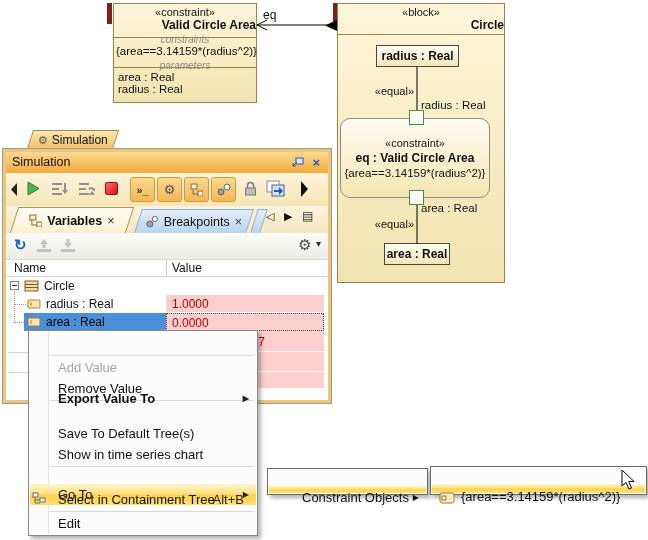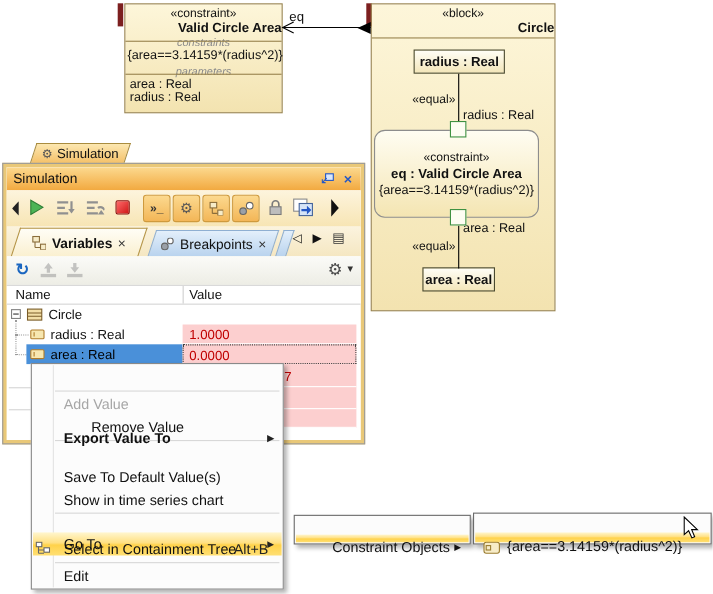--- a/index.html
+++ b/index.html
@@ -293,29 +293,29 @@
     </div>
   </div>
 
   <div class="menu">
     <div class="gutter"></div>
 
     <div class="msep" style="top:24px;"></div>
 
     <div class="mi" style="top:26px;">
       <span class="dis">Add Value</span></div>
-    <div class="mi" style="top:47px;margin-left:25px;">
+    <div class="mi" style="top:47px;">
       <span>Remove Value</span></div>
     <div class="msep" style="top:69px;"></div>
 
     <div class="mi" style="top:57px;font-weight:bold;">
       <span>Export Value To</span>
       <span class="arr">▶</span></div>
     <div class="mi" style="top:92px;">
-      <span>Save To Default Value(s)</span></div>
+      <span>Save To Default Tree(s)</span></div>
     <div class="mi" style="top:113px;">
       <span>Show in time series chart</span></div>
     <div class="msep" style="top:135px;"></div>
 
     <div class="mi hl" style="top:137px;">
       <span>Go To</span>
       <span class="arr">▶</span></div>
 
     <div class="mi" style="top:158px;">
       <span>Select in Containment Tree</span>

